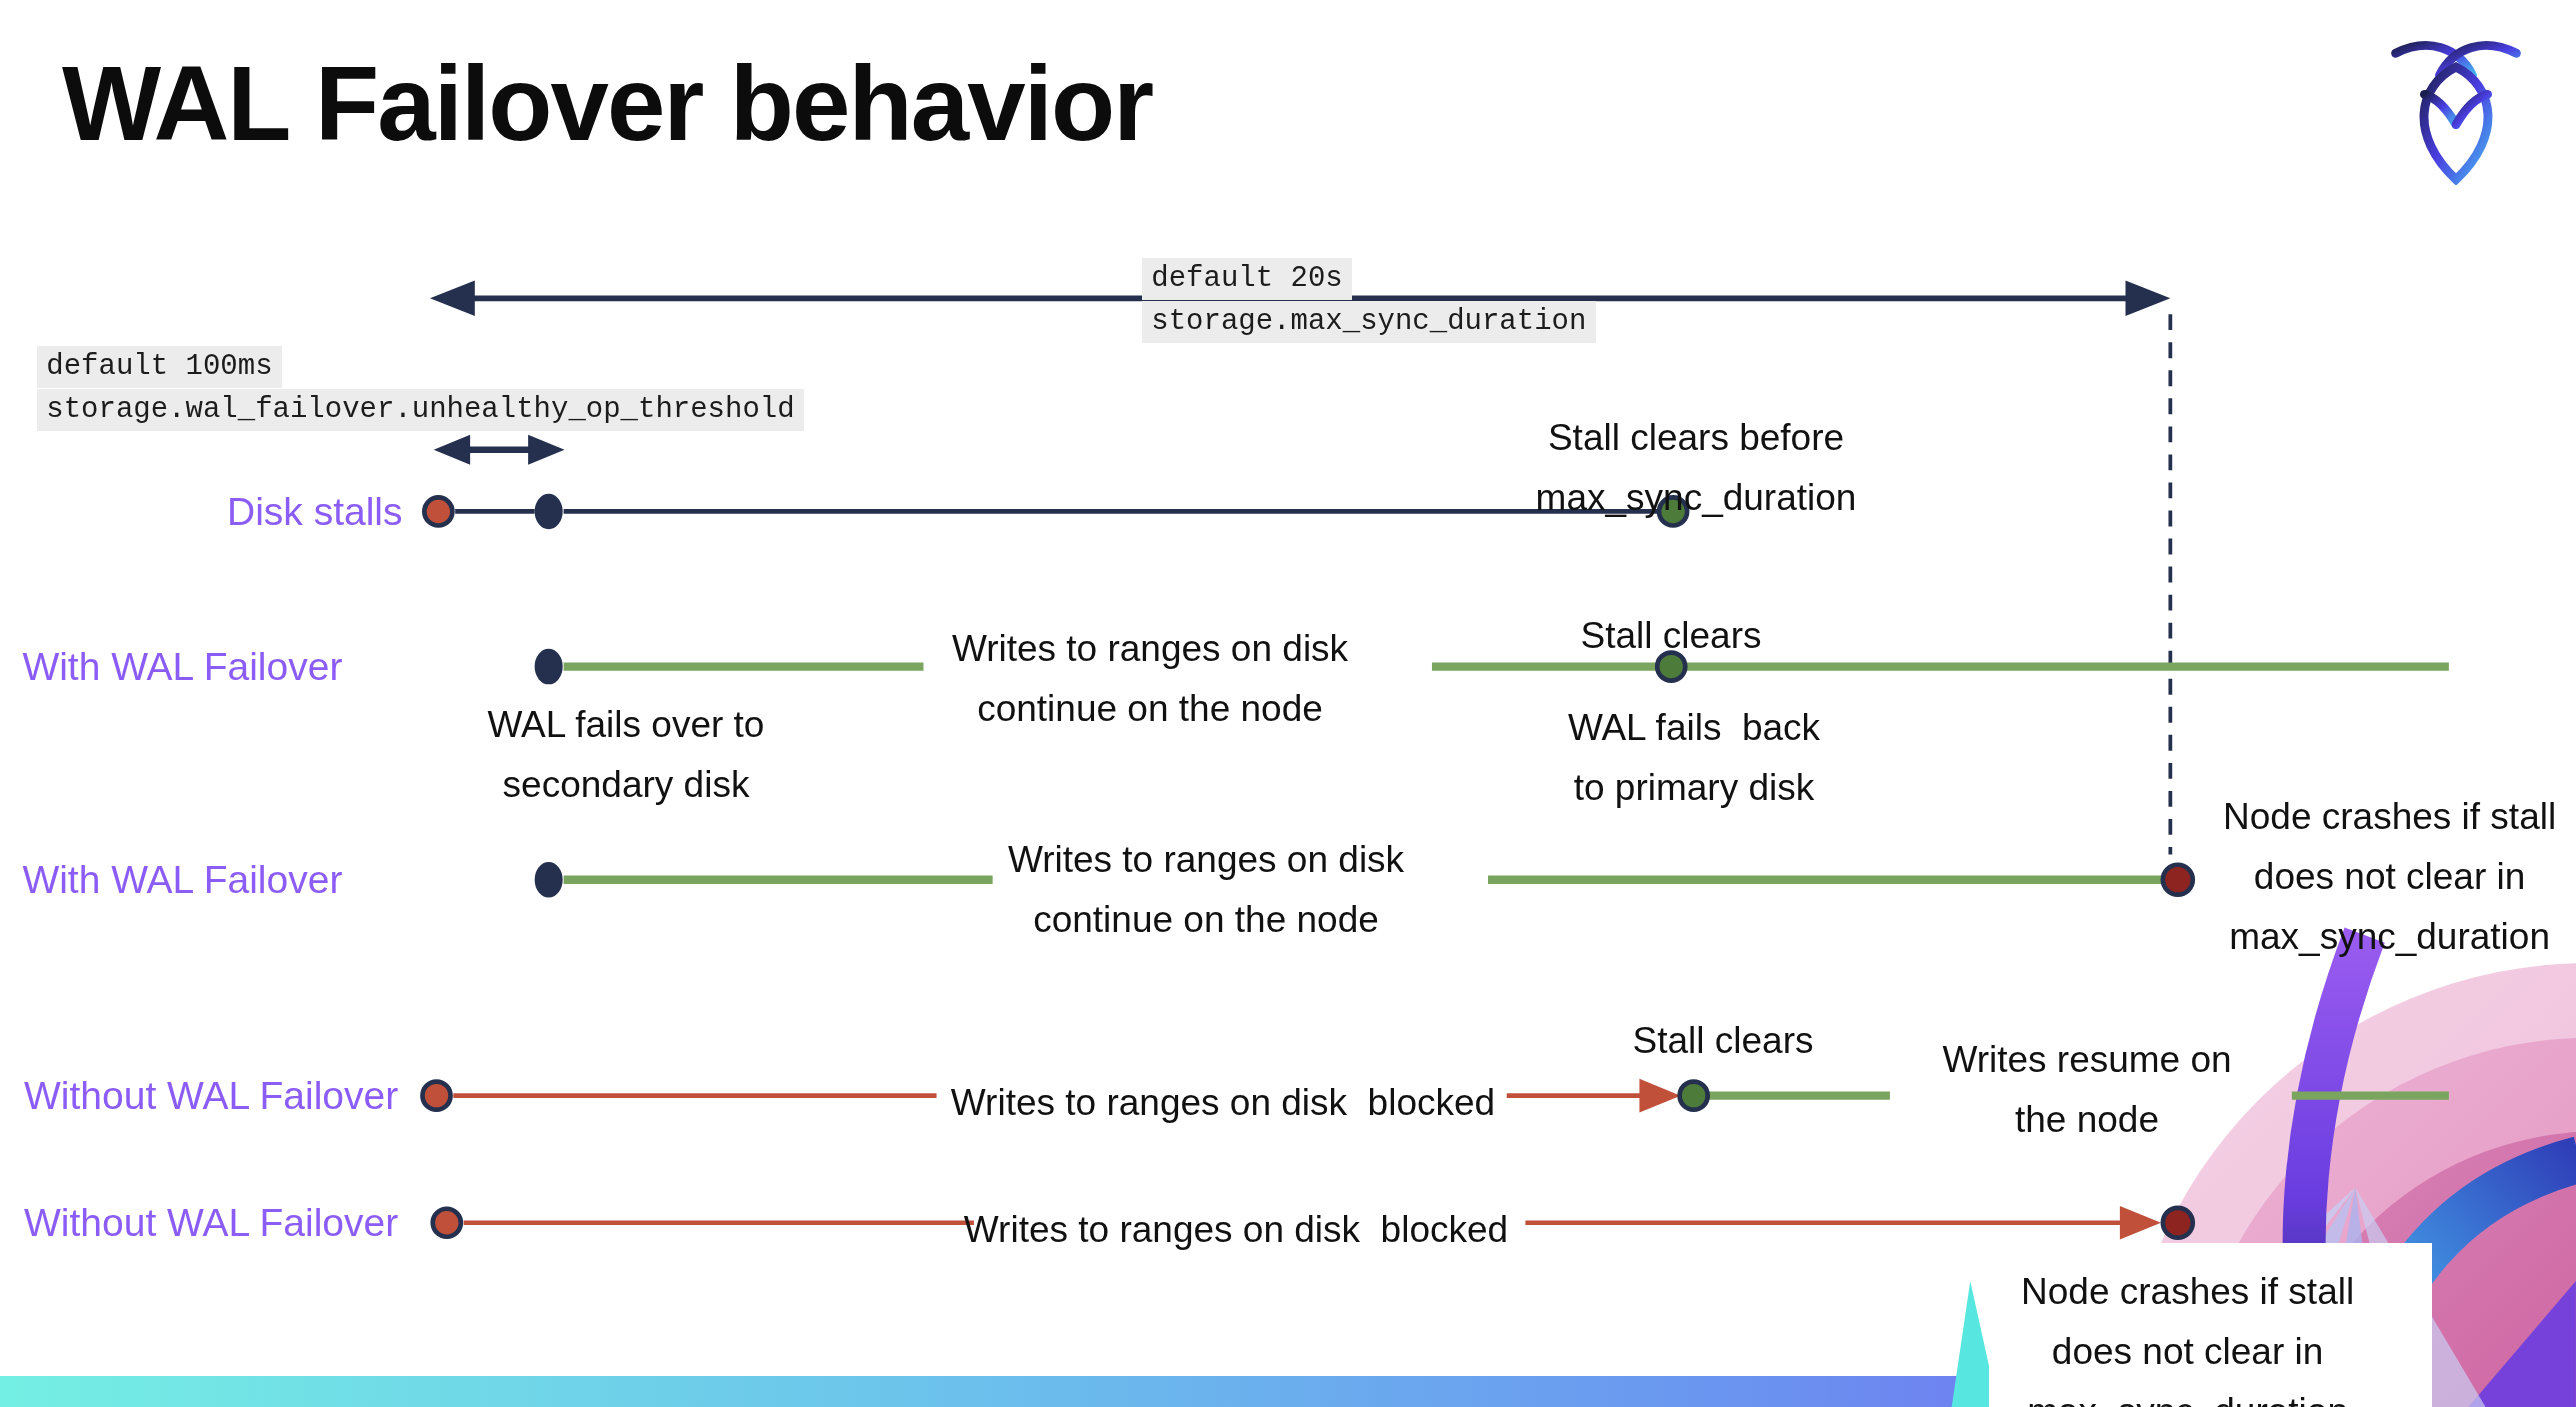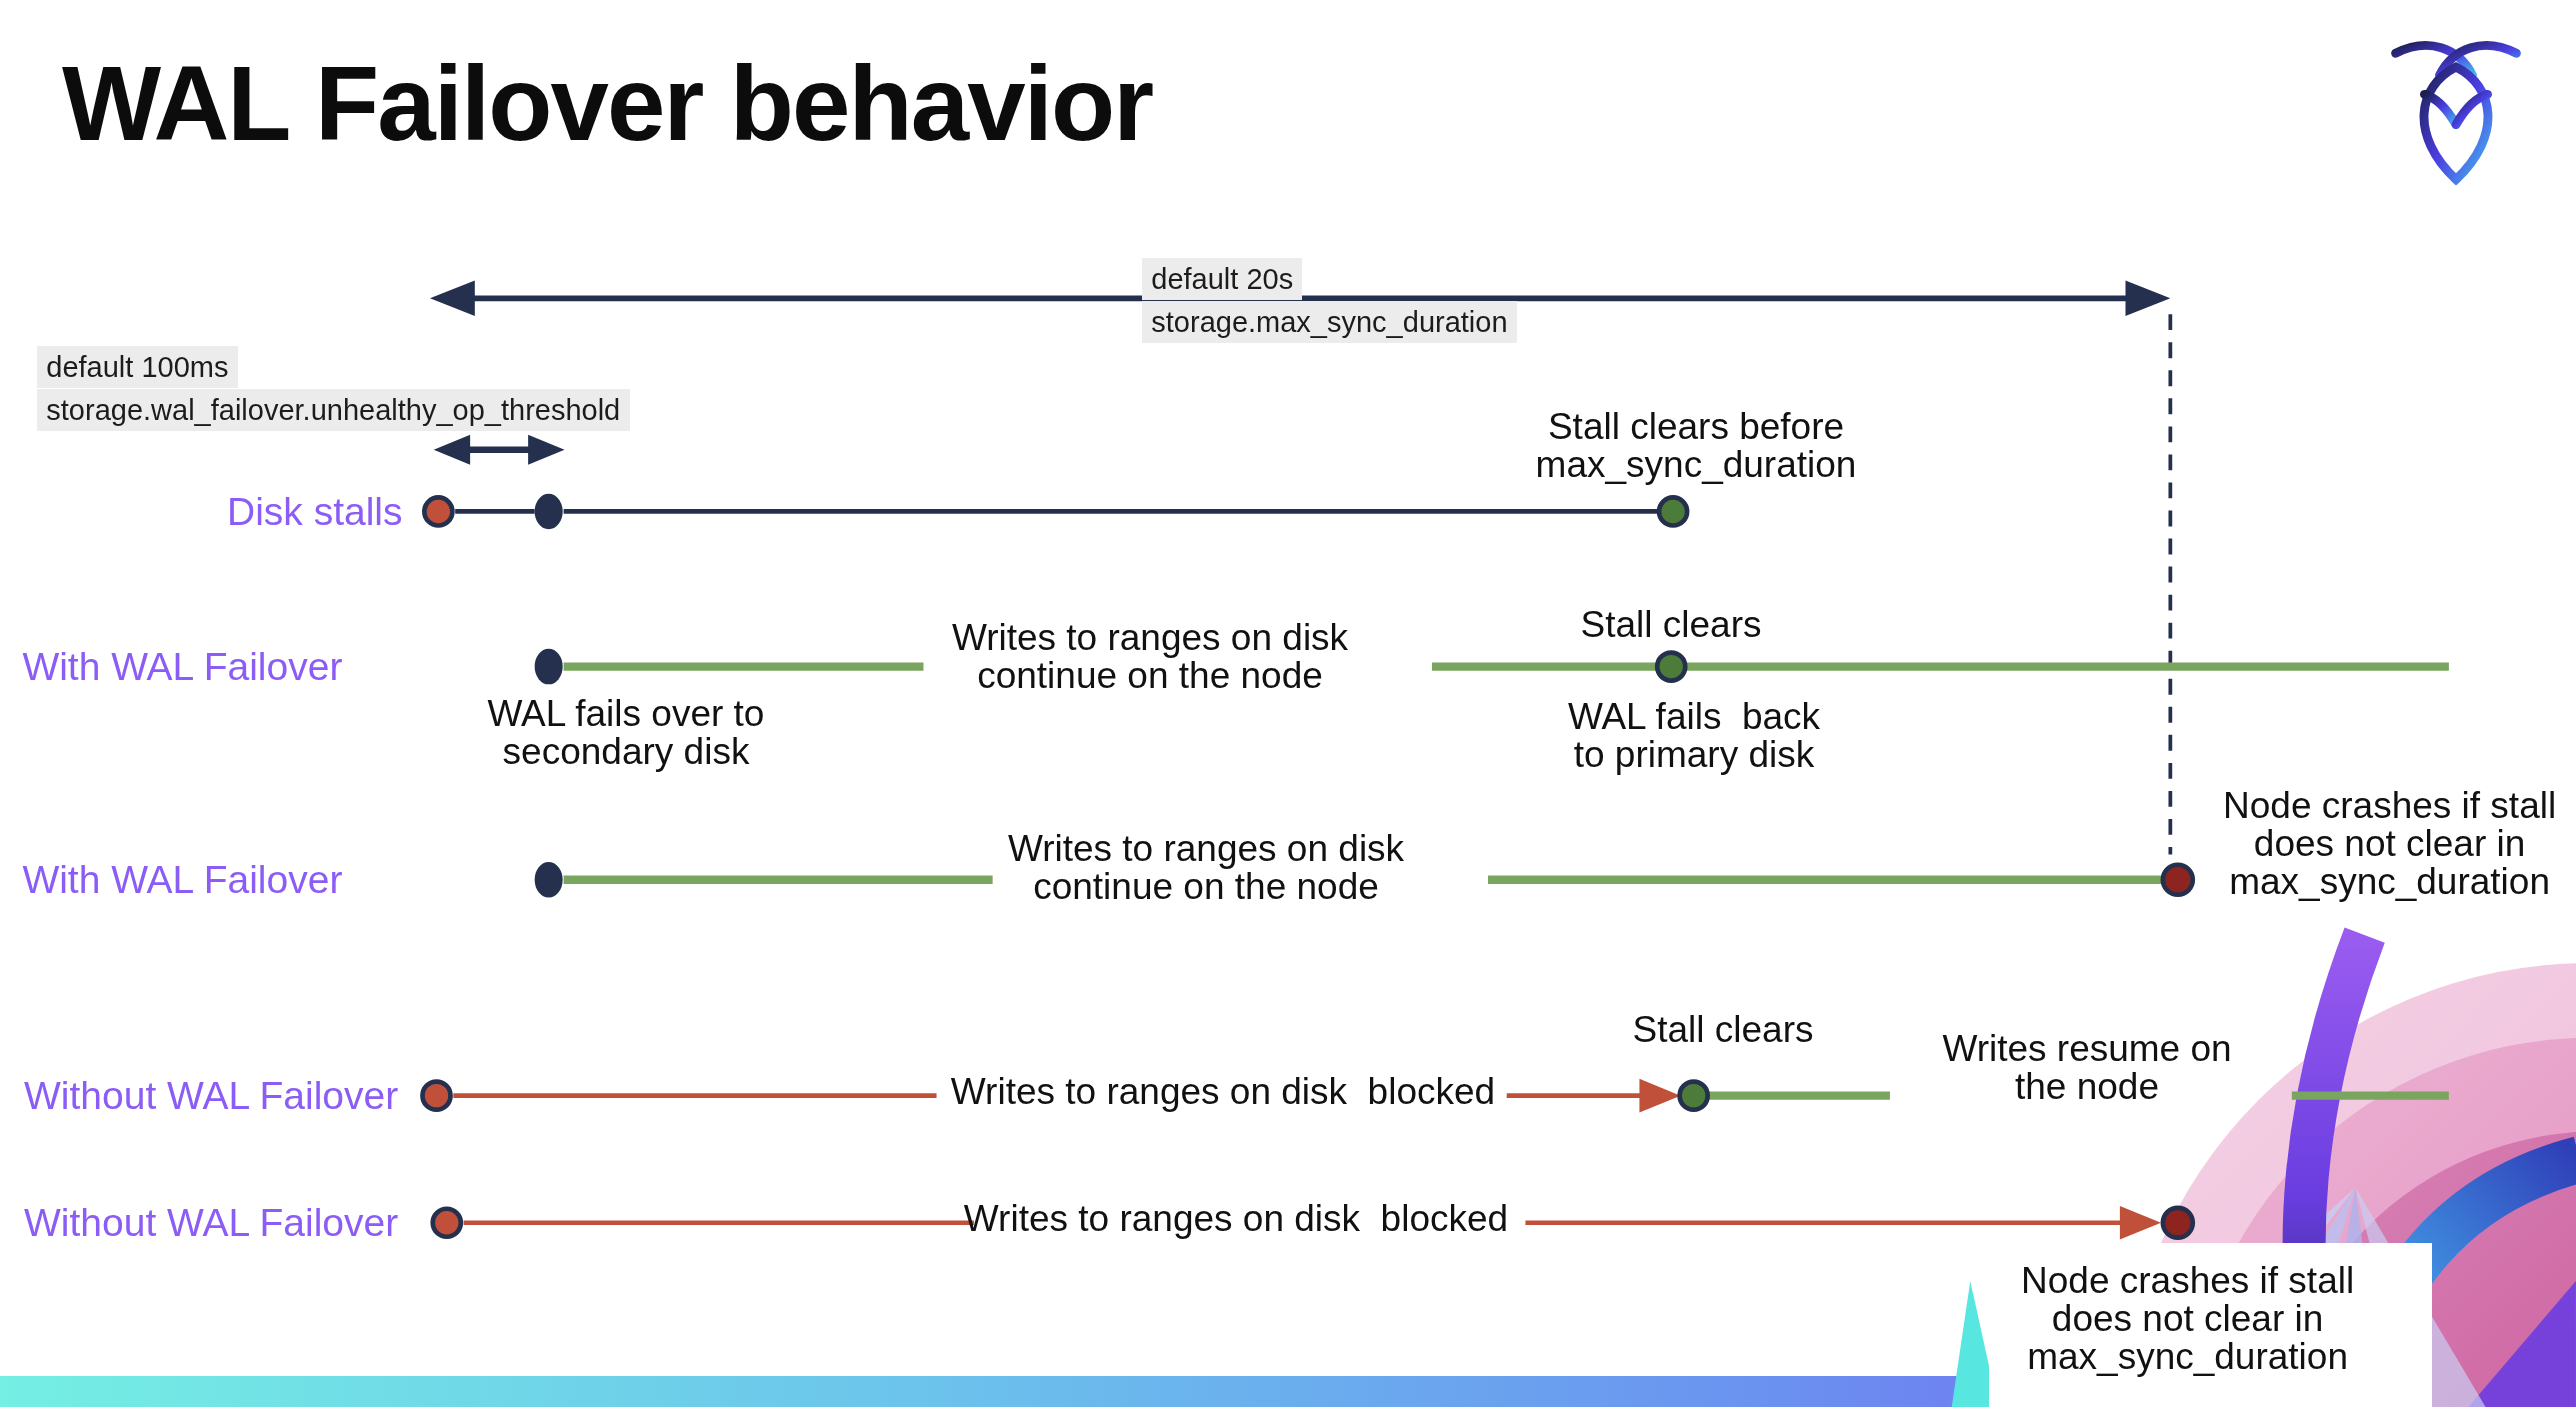--- a/index.html
+++ b/index.html
@@ -6,27 +6,27 @@
   #page{
     position:relative;width:2576px;height:1408px;overflow:hidden;background:#ffffff;
     font-family:"Liberation Sans",sans-serif;color:#141414;
   }
   .abs{position:absolute;}
   #page-title{
     left:62px;top:44px;font-size:105px;font-weight:700;letter-spacing:-1.9px;color:#0c0c0c;
     white-space:nowrap;
   }
   .mono-label{
-    font-family:Liberation Sans, sans-serif;
+    font-family:Liberation Mono, monospace;
     font-size:29px;line-height:36px;color:#1c1c1c;
     background:var(--label-bg);padding:2.8px 9.3px;white-space:nowrap;
   }
   .row-label{font-size:39px;line-height:1;white-space:nowrap;color:#8b5cf6;}
   .ann{
-    font-size:37px;line-height:38px;color:#111;
+    font-size:37px;line-height:60px;color:#111;
     white-space:pre-wrap;text-align:center;transform:translateX(-50%);
   }
   .ann.left{transform:none;text-align:center;}
   #bottom-bar{
     left:0;top:1376px;width:2576px;height:32px;z-index:1;
     background:linear-gradient(90deg,var(--bar-aqua) 0%,#6bc0ec 38%,var(--bar-blue) 68%,var(--bar-purple) 100%);
   }
   #decor-art{left:1944px;top:879px;width:632px;height:529px;z-index:2;}
   #crash-box{
     left:1989px;top:1243px;width:443px;height:165px;background:#ffffff;z-index:5;

